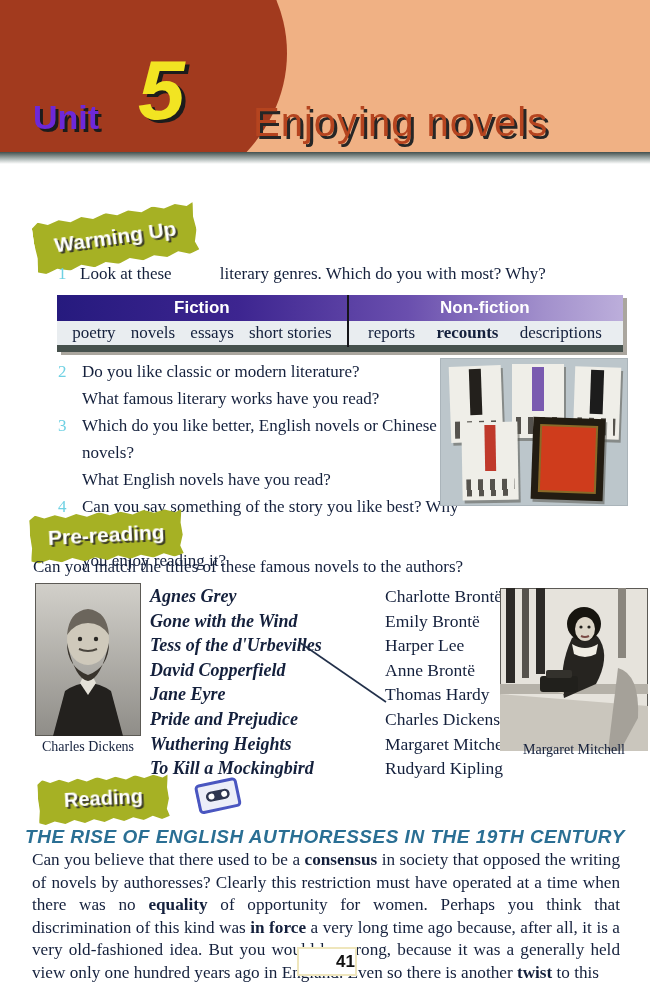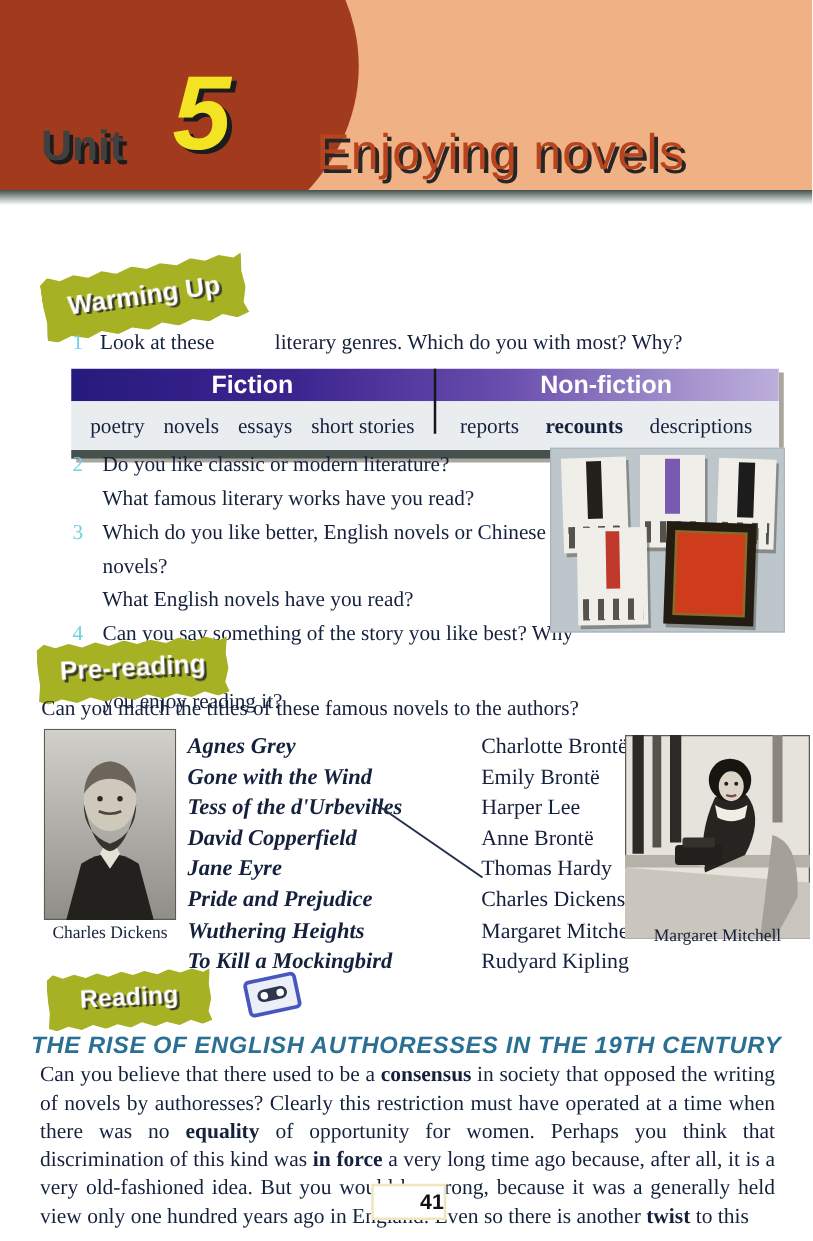--- a/index.html
+++ b/index.html
@@ -8,21 +8,21 @@
     font-family:"Liberation Serif", serif; color:#14203c; overflow:hidden;
   }
 
   
   .header { position:absolute; left:0; top:0; width:650px; height:152px;
             background:#f0b184; overflow:hidden; }
   .header-circle { position:absolute; left:-95px; top:-108px; width:382px; height:322px;
                    border-radius:50%; background:#a23a1e; }
   .unit-label { position:absolute; left:33px; top:98px;
                 font-family:"Liberation Sans",sans-serif; font-weight:bold;
-                font-size:34px; color:#404040; text-shadow:3px 3px 0 #1c1c1c; }
+                font-size:34px; color:#6d28d9; text-shadow:3px 3px 0 #1c1c1c; }
   .unit-number { position:absolute; left:138px; top:48px; line-height:1;
                  font-family:"Liberation Sans",sans-serif; font-weight:bold; font-style:italic;
                  font-size:84px; color:#f2e422; text-shadow:4px 3px 0 #1c1c1c; }
   .header-title { position:absolute; left:253px; top:100px;
                   font-family:"Liberation Sans",sans-serif; font-weight:normal;
                   font-size:40px; color:#b5441f; letter-spacing:1px;
                   text-shadow:3px 3px 0 #262626; }
   .header-strip { position:absolute; left:0; top:152px; width:650px; height:12px;
                   background:linear-gradient(#43504e, #aab4b2 55%, #ffffff); }
 
@@ -44,23 +44,23 @@
   
   .q1 { position:absolute; left:58px; top:264px; font-size:17px; width:560px; }
   .qnum { color:#6fd1e3; display:inline-block; width:22px; }
   .qtext b { font-weight:normal;margin-left:44px; }
 
   .genre-table { position:absolute; left:57px; top:295px; width:566px;
                  box-shadow:4px 3px 0 rgba(100,92,78,0.55); }
   .gt-header { display:flex; height:26px;
                background:linear-gradient(90deg,#261a7e 0%,#3d2590 32%,#6a4fae 62%,#a290cc 86%,#bcaedb 100%); }
   .gt-h-cell { color:#fff; font-family:"Liberation Sans",sans-serif; font-weight:bold;
-               font-size:20px; text-align:center; line-height:26px; }
+               font-size:17px; text-align:center; line-height:26px; }
   .gt-h-left { width:51.2%; } .gt-h-right { width:48.8%; }
-  .gt-body { display:flex; background:#e9edf0; height:39px; font-size:17px; align-items:center; position:relative; }
+  .gt-body { display:flex; background:#e9edf0; height:24px; font-size:17px; align-items:center; position:relative; }
   .gt-cells-left { width:51.2%; display:flex; justify-content:space-evenly; }
   .gt-cells-right { width:48.8%; display:flex; justify-content:space-evenly; }
   .gt-divider { position:absolute; left:51.2%; top:-26px; width:2px; height:52px; background:#15151a; }
   .gt-bottom { height:7px; background:#46514d; }
 
   .questions { position:absolute; left:58px; top:358px; width:412px;
                font-size:17px; line-height:27px; }
   .qrow { position:relative; padding-left:24px; }
   .qrow .qnum { position:absolute; left:0; top:0; width:auto; }
 

